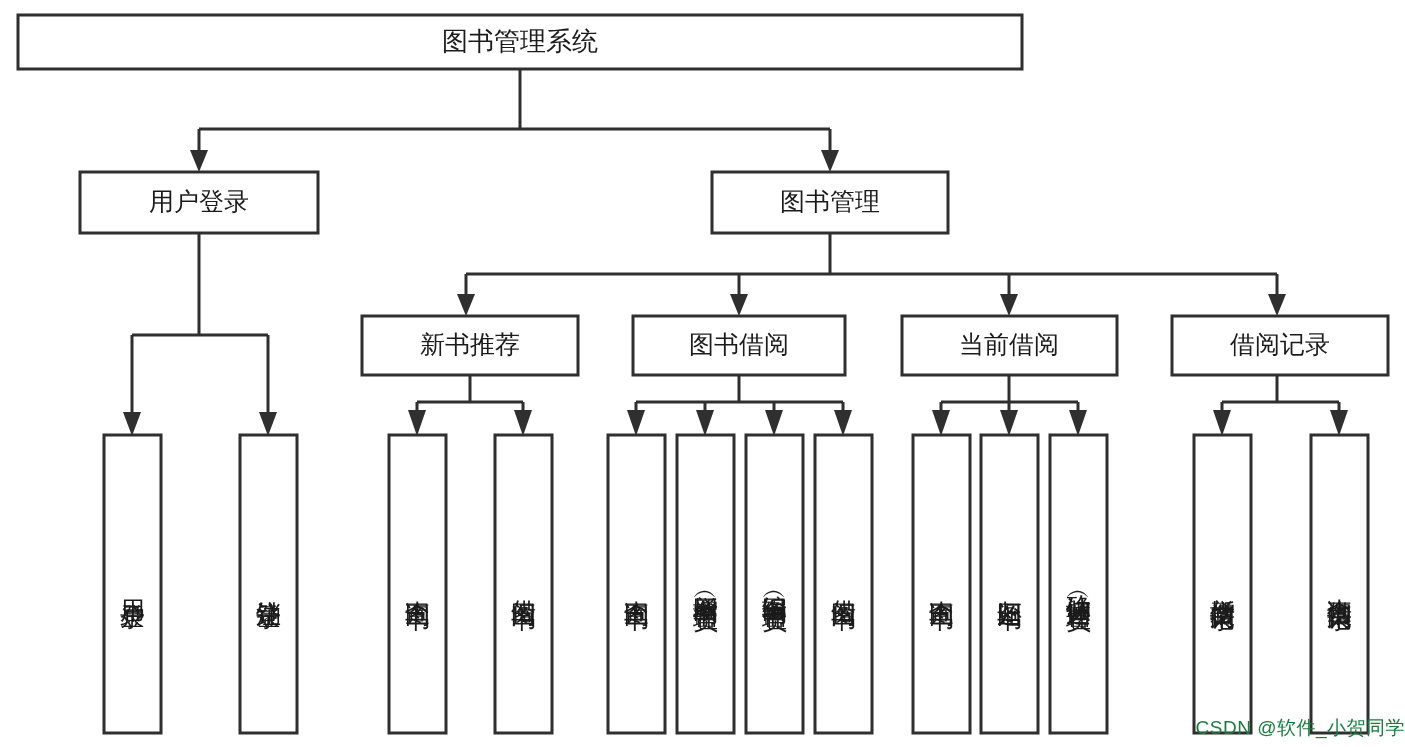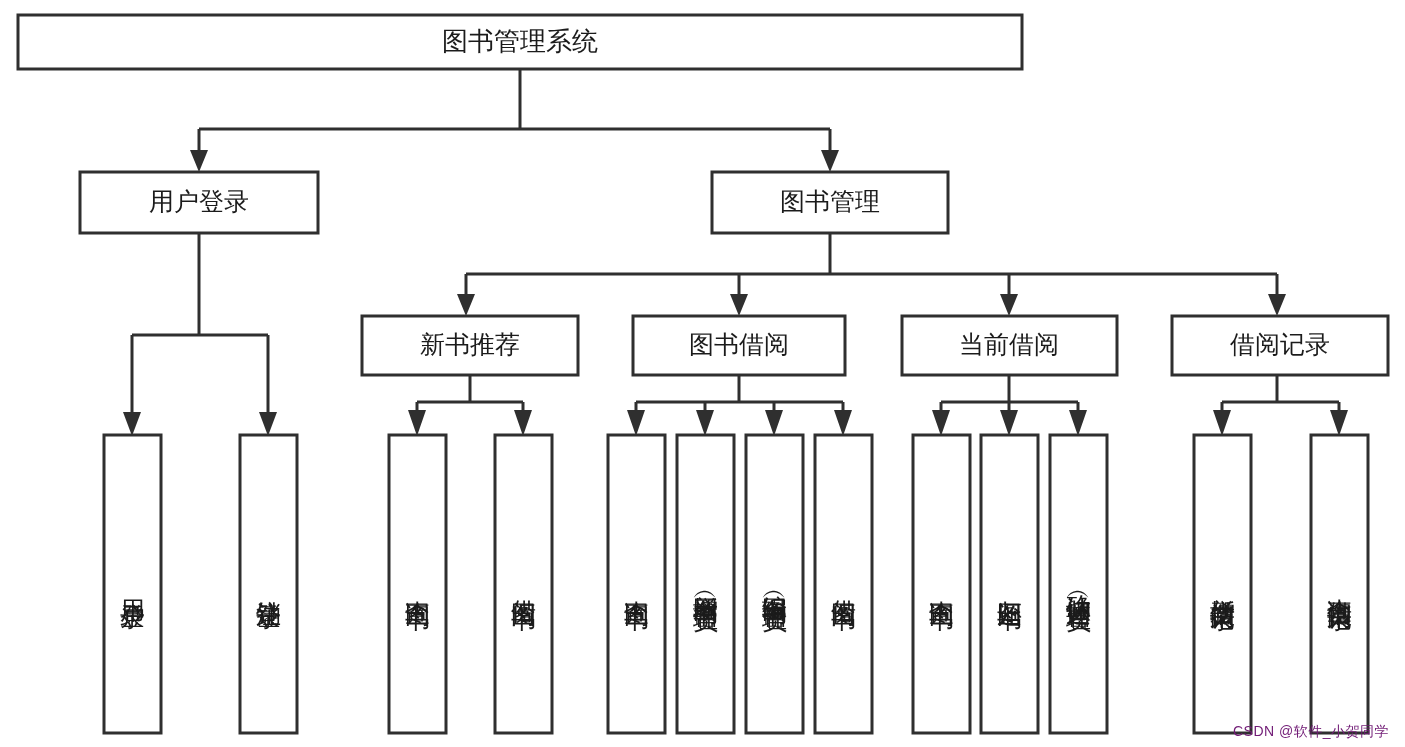--- a/index.html
+++ b/index.html
@@ -66,25 +66,25 @@
     font-family: "Liberation Sans", "DejaVu Sans", sans-serif;
     font-size: 25px;
     line-height: 1.08;
     letter-spacing: 2px;
     color: #1b1b1b;
     white-space: nowrap;
     text-align: center;
   }
   .watermark {
     position: absolute;
-    right: 16px;
+    right: 0;
     bottom: 6px;
     font-family: "Liberation Sans", "DejaVu Sans", sans-serif;
-    font-size: 14px;
-    color: #701a75;
+    font-size: 19px;
+    color: #15803d;
     letter-spacing: 0.5px;
     white-space: nowrap;
     pointer-events: none;
   }
 </style>
 </head>
 <body>
 
 <div id="diagram-root">
 

